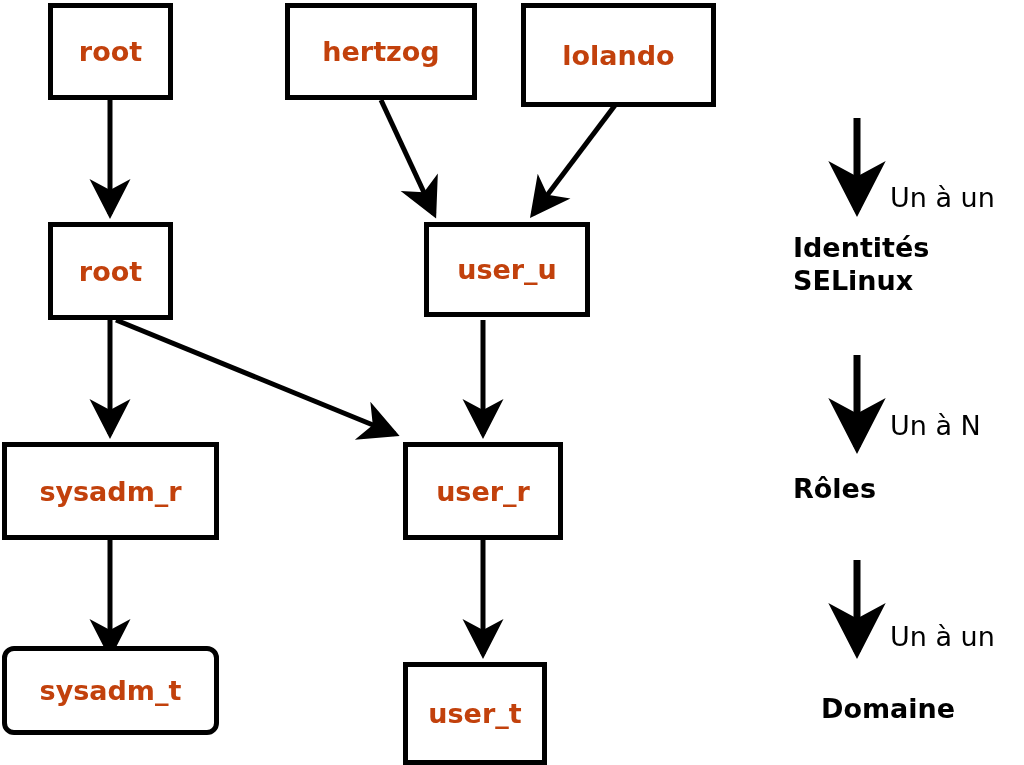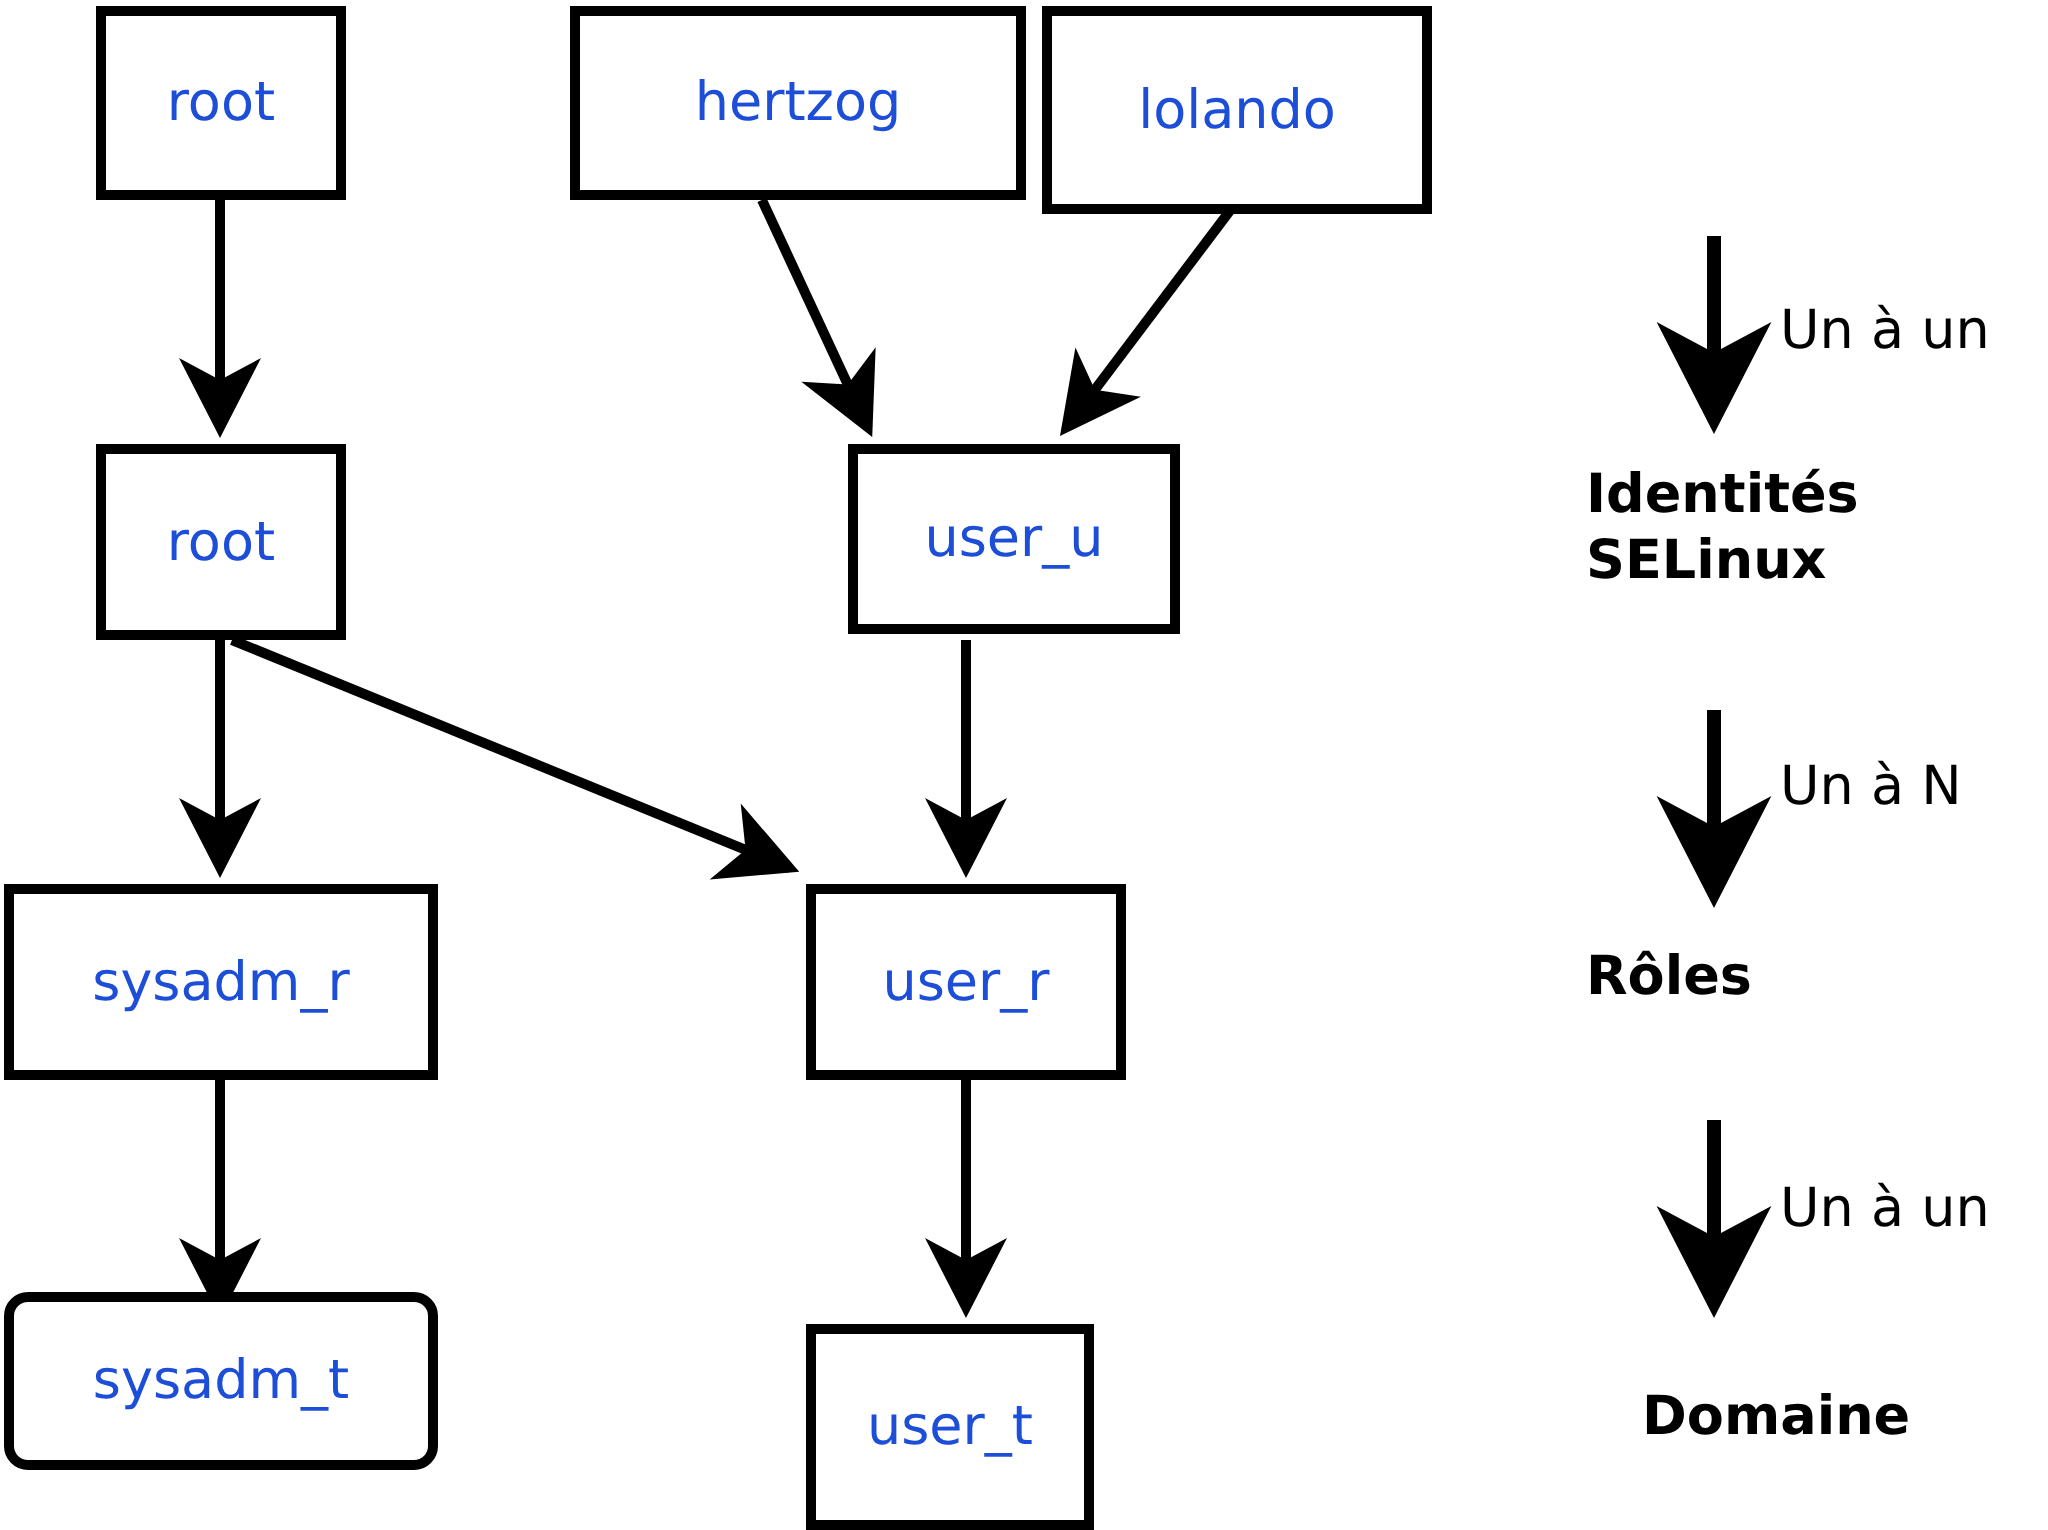--- a/index.html
+++ b/index.html
@@ -29,40 +29,42 @@
     box-sizing: border-box;
     background: #ffffff;
     border: 5px solid #000000;
     display: flex;
     align-items: center;
     justify-content: center;
   }
   .node-label {
     font-family: "DejaVu Sans", sans-serif;
     font-size: 27px;
-    color: #1d4ed8;
+    color: #c2410c;
     line-height: 1;
     white-space: nowrap;
+    font-weight: bold;
   }
   .legend-stage {
     position: absolute;
     font-family: "DejaVu Sans", sans-serif;
     font-weight: bold;
     font-size: 27px;
     color: #000000;
     line-height: 1.22;
     white-space: pre-line;
   }
   .legend-edge-label {
     position: absolute;
     font-family: "DejaVu Sans", sans-serif;
     font-size: 27px;
     color: #000000;
     line-height: 1;
     white-space: nowrap;
+    margin-top: 32px;
   }
 </style>
 </head>
 <body>
 
 <div id="canvas">
 
   <svg id="diagram-svg" viewBox="0 0 1024 765" aria-hidden="true">
     <defs>
       <marker id="dart" markerWidth="9" markerHeight="9" refX="7.4" refY="4.5" orient="auto" markerUnits="strokeWidth">
@@ -110,21 +112,21 @@
     </g>
     <g>
       <line x1="857" y1="560" x2="857" y2="652" stroke="#000000" stroke-width="7" marker-end="url(#dart)"></line>
     </g>
   </svg>
 
   <div class="node-box" style="left:48px; top:3px; width:125px; height:97px;">
     <span class="node-label">root</span>
   </div>
 
-  <div class="node-box" style="left:285px; top:3px; width:228px; height:97px;">
+  <div class="node-box" style="left:285px; top:3px; width:192px; height:97px;">
     <span class="node-label">hertzog</span>
   </div>
 
   <div class="node-box" style="left:521px; top:3px; width:195px; height:104px;">
     <span class="node-label">lolando</span>
   </div>
 
   <div class="node-box" style="left:48px; top:222px; width:125px; height:98px;">
     <span class="node-label">root</span>
   </div>

